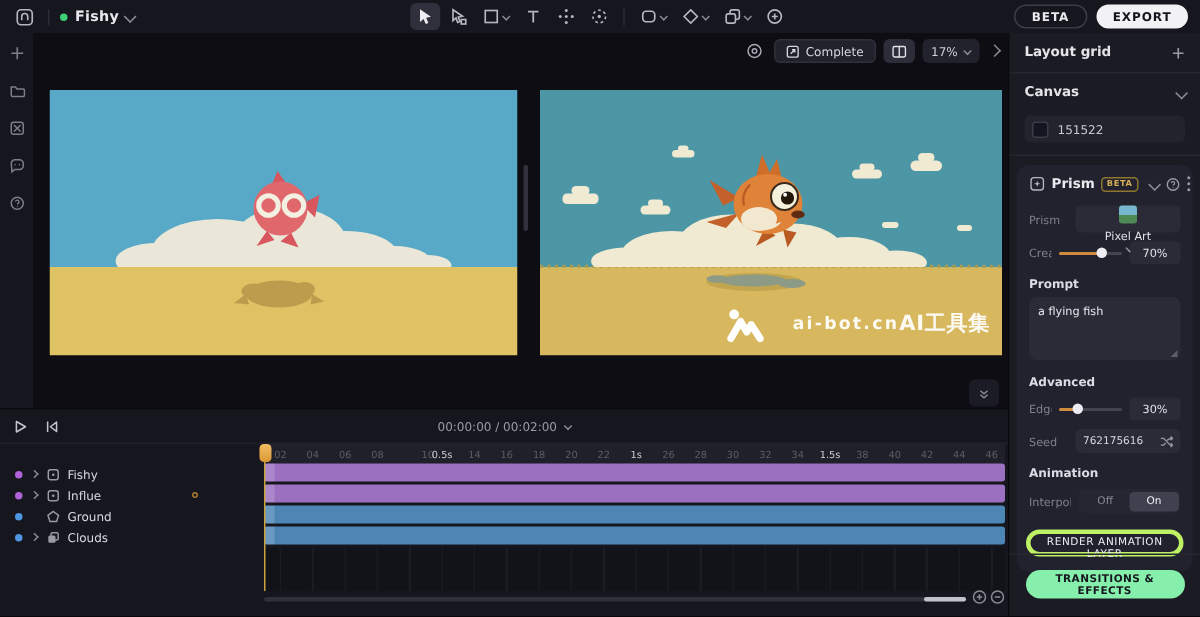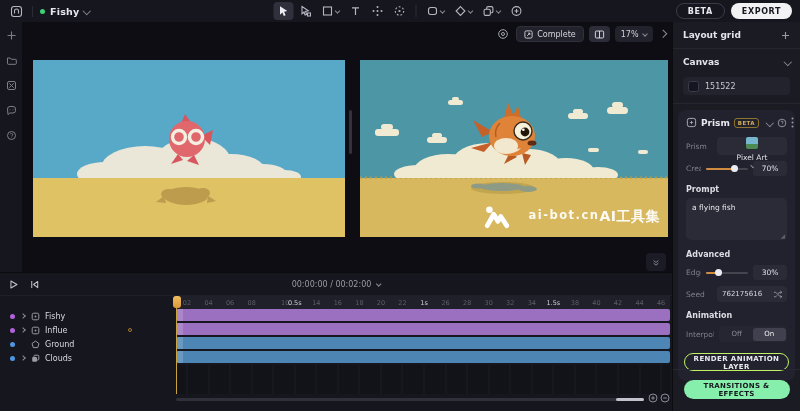--- a/index.html
+++ b/index.html
@@ -70,21 +70,21 @@
   .slider-knob{position:absolute;right:-3px;top:-2.5px;width:7px;height:7px;border-radius:50%;background:#ececf2;}
   .valbox{width:34px;height:15px;background:#2b2b37;border-radius:3px;color:#e0e0e8;font-size:7.5px;display:flex;align-items:center;justify-content:center;flex:none;cursor:text;}
   .sec-label{font-size:8px;font-weight:bold;color:#dcdce4;padding:6px 2px 3px;}
   .prompt-box{margin:1px 2px 4px;min-height:32px;background:#2b2b37;border-radius:5px;padding:5px 6px;font-size:7.5px;color:#e4e4ea;position:relative;cursor:text;}
   .resize-grip{position:absolute;right:2px;bottom:1px;color:#5f5f6b;font-size:6px;}
   .seedfield{display:flex;align-items:center;height:16px;background:#2b2b37;border-radius:4px;padding:0 5px;width:70px;box-sizing:border-box;gap:3px;}
   .seedval{font-size:7px;color:#d6d6de;flex:1;}
   .segmented{display:flex;width:68px;height:16px;background:#262632;border-radius:4px;padding:1.5px;box-sizing:border-box;}
   .seg{flex:1;display:flex;align-items:center;justify-content:center;font-size:7px;color:#8b8b97;border-radius:3px;cursor:pointer;}
   .seg.active{background:#40404f;color:#f0f0f5;}
-  .render-btn{display:block;width:100%;margin:8px 0 2px;height:18px;border-radius:10px;border:1px solid #bef264;background:transparent;color:#ececf2;font-size:7px;font-weight:bold;letter-spacing:.4px;cursor:pointer;font-family:inherit;}
+  .render-btn{display:block;width:100%;margin:8px 0 2px;height:18px;border-radius:10px;border:3px solid #bef264;background:transparent;color:#ececf2;font-size:7px;font-weight:normal;letter-spacing:.4px;cursor:pointer;font-family:inherit;}
   .transitions-area{position:absolute;left:0;bottom:0;width:100%;border-top:1px solid #26262f;padding:10px 0 12px;display:flex;justify-content:center;box-sizing:border-box;}
   .trans-btn{width:106px;height:19px;border-radius:10px;border:none;background:#86efac;color:#16161e;font-size:7px;font-weight:bold;letter-spacing:.3px;cursor:pointer;font-family:inherit;}
   
   .timeline{position:absolute;left:0;top:272px;width:672px;height:139px;background:#16161e;border-top:1px solid #0a0a0f;}
   .transport{position:absolute;left:0;top:0;width:672px;height:23px;border-bottom:1px solid #20202a;display:flex;align-items:center;padding:0 8px;box-sizing:border-box;gap:10px;}
   .tpbtn{background:none;border:none;color:#c4c4ce;padding:0;cursor:pointer;line-height:0;}
   .timecode{position:absolute;left:50%;transform:translateX(-50%);display:flex;align-items:center;gap:5px;color:#9a9aa4;font-size:8px;cursor:pointer;}
   .ruler{position:absolute;left:176px;top:23px;width:494px;height:13px;background:#20202a;overflow:hidden;}
   .rlabel{position:absolute;top:3px;transform:translateX(-50%);font-size:6.5px;color:#5e5e69;}
   .rlabel.strong{color:#cfcfd6;}

